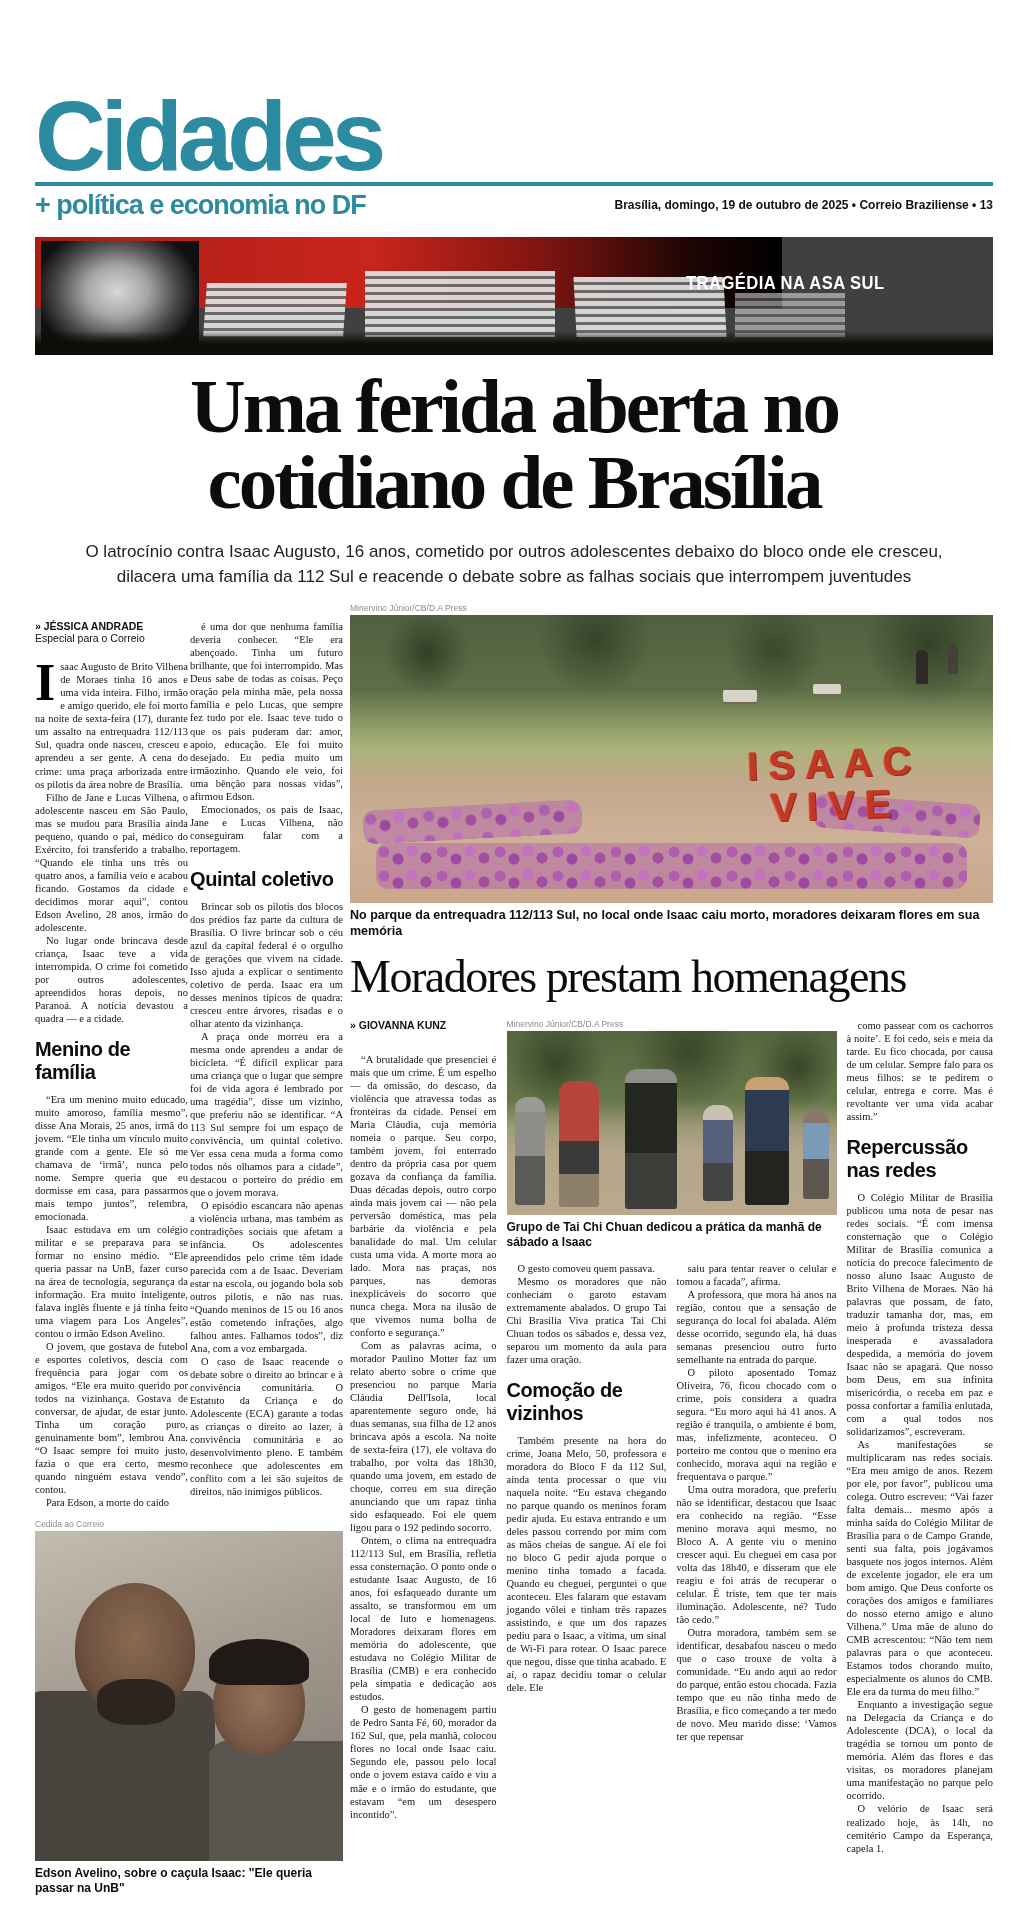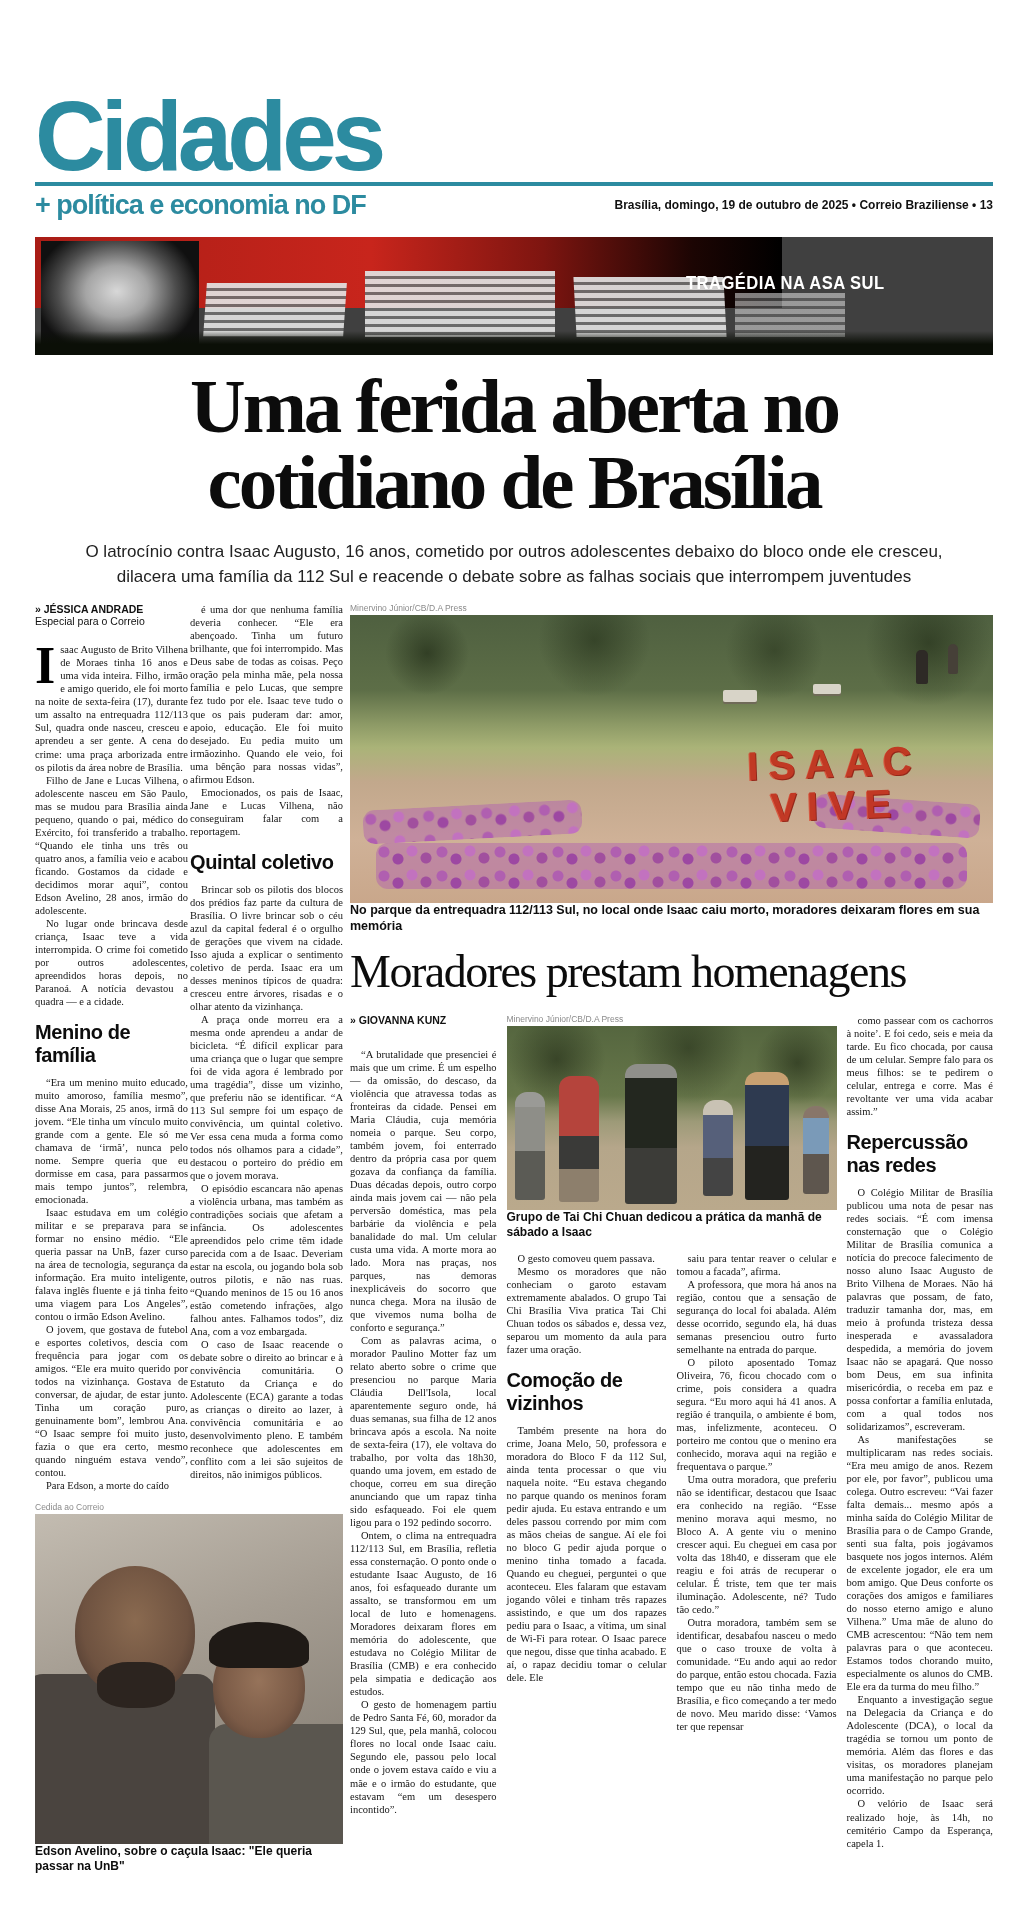--- a/index.html
+++ b/index.html
@@ -60,21 +60,21 @@
   }
   .deck {
     font-family:"Liberation Sans", sans-serif; font-size:17px; line-height:1.45;
     color:#222; text-align:center; max-width:900px; margin:20px auto 0 auto;
   }
 
   
   .main { display:flex; gap:7px; padding:14px 18px 0 18px; }
   .left-region { width:308px; flex:none; }
   .right-region { flex:1; min-width:0; }
-  .cols2 { display:flex; gap:2px; }
+  .cols2 { display:flex; gap:2px;margin-top:17px; }
   .cols2 > .col { flex:1; min-width:0; }
 
   
   .byline { font-family:"Liberation Sans", sans-serif; font-size:10.5px; font-weight:bold; color:#111; }
   .byline-role { font-family:"Liberation Sans", sans-serif; font-size:10.5px; color:#111; margin-bottom:16px; }
   .para {
     font-size:10.5px; line-height:1.24; text-align:justify; text-indent:11px;
     color:#141414;
   }
   .para.first { text-indent:0; }
@@ -84,21 +84,21 @@
   }
   .colhead {
     font-family:"Liberation Sans", sans-serif; font-weight:bold; font-size:20px;
     letter-spacing:-0.4px; color:#0d0d0d; margin:13px 0 9px 0;
   }
 
   
   .credit { font-family:"Liberation Sans", sans-serif; font-size:8.5px; color:#8a8a8a; margin-bottom:2px; }
   .caption {
     font-family:"Liberation Sans", sans-serif; font-weight:bold; font-size:12.5px;
-    line-height:1.25; color:#0d0d0d; 
+    line-height:1.25; color:#0d0d0d; margin-top:5px;
   }
   .caption.small { font-size:12px; }
 
   
   .photo-park { position:relative; height:288px; overflow:hidden;
     background:linear-gradient(180deg,#4f6040 0%,#5d6e47 26%,#8d9a66 38%,#aab378 46%,#c2a88c 58%,#cfb197 78%,#c9a78b 100%); }
   .park-shade { position:absolute; left:0; top:0; right:0; height:44%;
     background:
       radial-gradient(circle 60px at 12% 30%, rgba(20,30,12,.55), transparent 70%),
       radial-gradient(circle 80px at 38% 20%, rgba(25,36,16,.5), transparent 70%),
@@ -242,21 +242,21 @@
 
       <div class="h2">Moradores prestam homenagens</div>
 
       <div class="art2cols">
         <div class="colA">
           <div class="byline" style="margin-bottom:22px;">» GIOVANNA KUNZ</div>
           <div>
               <p class="para">“A brutalidade que presenciei é mais que um crime. É um espelho — da omissão, do descaso, da violência que atravessa todas as fronteiras da cidade. Pensei em Maria Cláudia, cuja memória nomeia o parque. Seu corpo, também jovem, foi enterrado dentro da própria casa por quem gozava da confiança da família. Duas décadas depois, outro corpo ainda mais jovem cai — não pela perversão doméstica, mas pela barbárie da violência e pela banalidade do mal. Um celular custa uma vida. A morte mora ao lado. Mora nas praças, nos parques, nas demoras inexplicáveis do socorro que nunca chega. Mora na ilusão de que vivemos numa bolha de conforto e segurança.”</p>
               <p class="para">Com as palavras acima, o morador Paulino Motter faz um relato aberto sobre o crime que presenciou no parque Maria Cláudia Dell'Isola, local aparentemente seguro onde, há duas semanas, sua filha de 12 anos brincava após a escola. Na noite de sexta-feira (17), ele voltava do trabalho, por volta das 18h30, quando uma jovem, em estado de choque, correu em sua direção anunciando que um rapaz tinha sido esfaqueado. Foi ele quem ligou para o 192 pedindo socorro.</p>
               <p class="para">Ontem, o clima na entrequadra 112/113 Sul, em Brasília, refletia essa consternação. O ponto onde o estudante Isaac Augusto, de 16 anos, foi esfaqueado durante um assalto, se transformou em um local de luto e homenagens. Moradores deixaram flores em memória do adolescente, que estudava no Colégio Militar de Brasília (CMB) e era conhecido pela simpatia e dedicação aos estudos.</p>
-              <p class="para">O gesto de homenagem partiu de Pedro Santa Fé, 60, morador da 129 Sul, que, pela manhã, colocou flores no local onde Isaac caiu. Segundo ele, passou pelo local onde o jovem estava caído e viu a mãe e o irmão do estudante, que estavam “em um desespero incontido”.</p>
+              <p class="para">O gesto de homenagem partiu de Pedro Santa Fé, 60, morador da 162 Sul, que, pela manhã, colocou flores no local onde Isaac caiu. Segundo ele, passou pelo local onde o jovem estava caído e viu a mãe e o irmão do estudante, que estavam “em um desespero incontido”.</p>
             </div>
         </div>
 
         <div class="mid">
           <div class="credit">Minervino Júnior/CB/D.A Press</div>
           <div class="photo-taichi">
             <div class="tc-shade"></div>
             <div class="person" style="left:8px;bottom:10px;width:30px;height:108px;background:linear-gradient(180deg,#9a9a96 0 14%,#8e8e88 14% 55%,#5b5b55 55%);"></div>
             <div class="person" style="left:52px;bottom:8px;width:40px;height:126px;background:linear-gradient(180deg,#b5443c 0 48%,#3a3a38 48% 74%,#8d7f6c 74%);"></div>
             <div class="person" style="left:118px;bottom:6px;width:52px;height:140px;background:linear-gradient(180deg,#8f8f8a 0 10%,#23271f 10% 60%,#3c3c38 60%);"></div>

